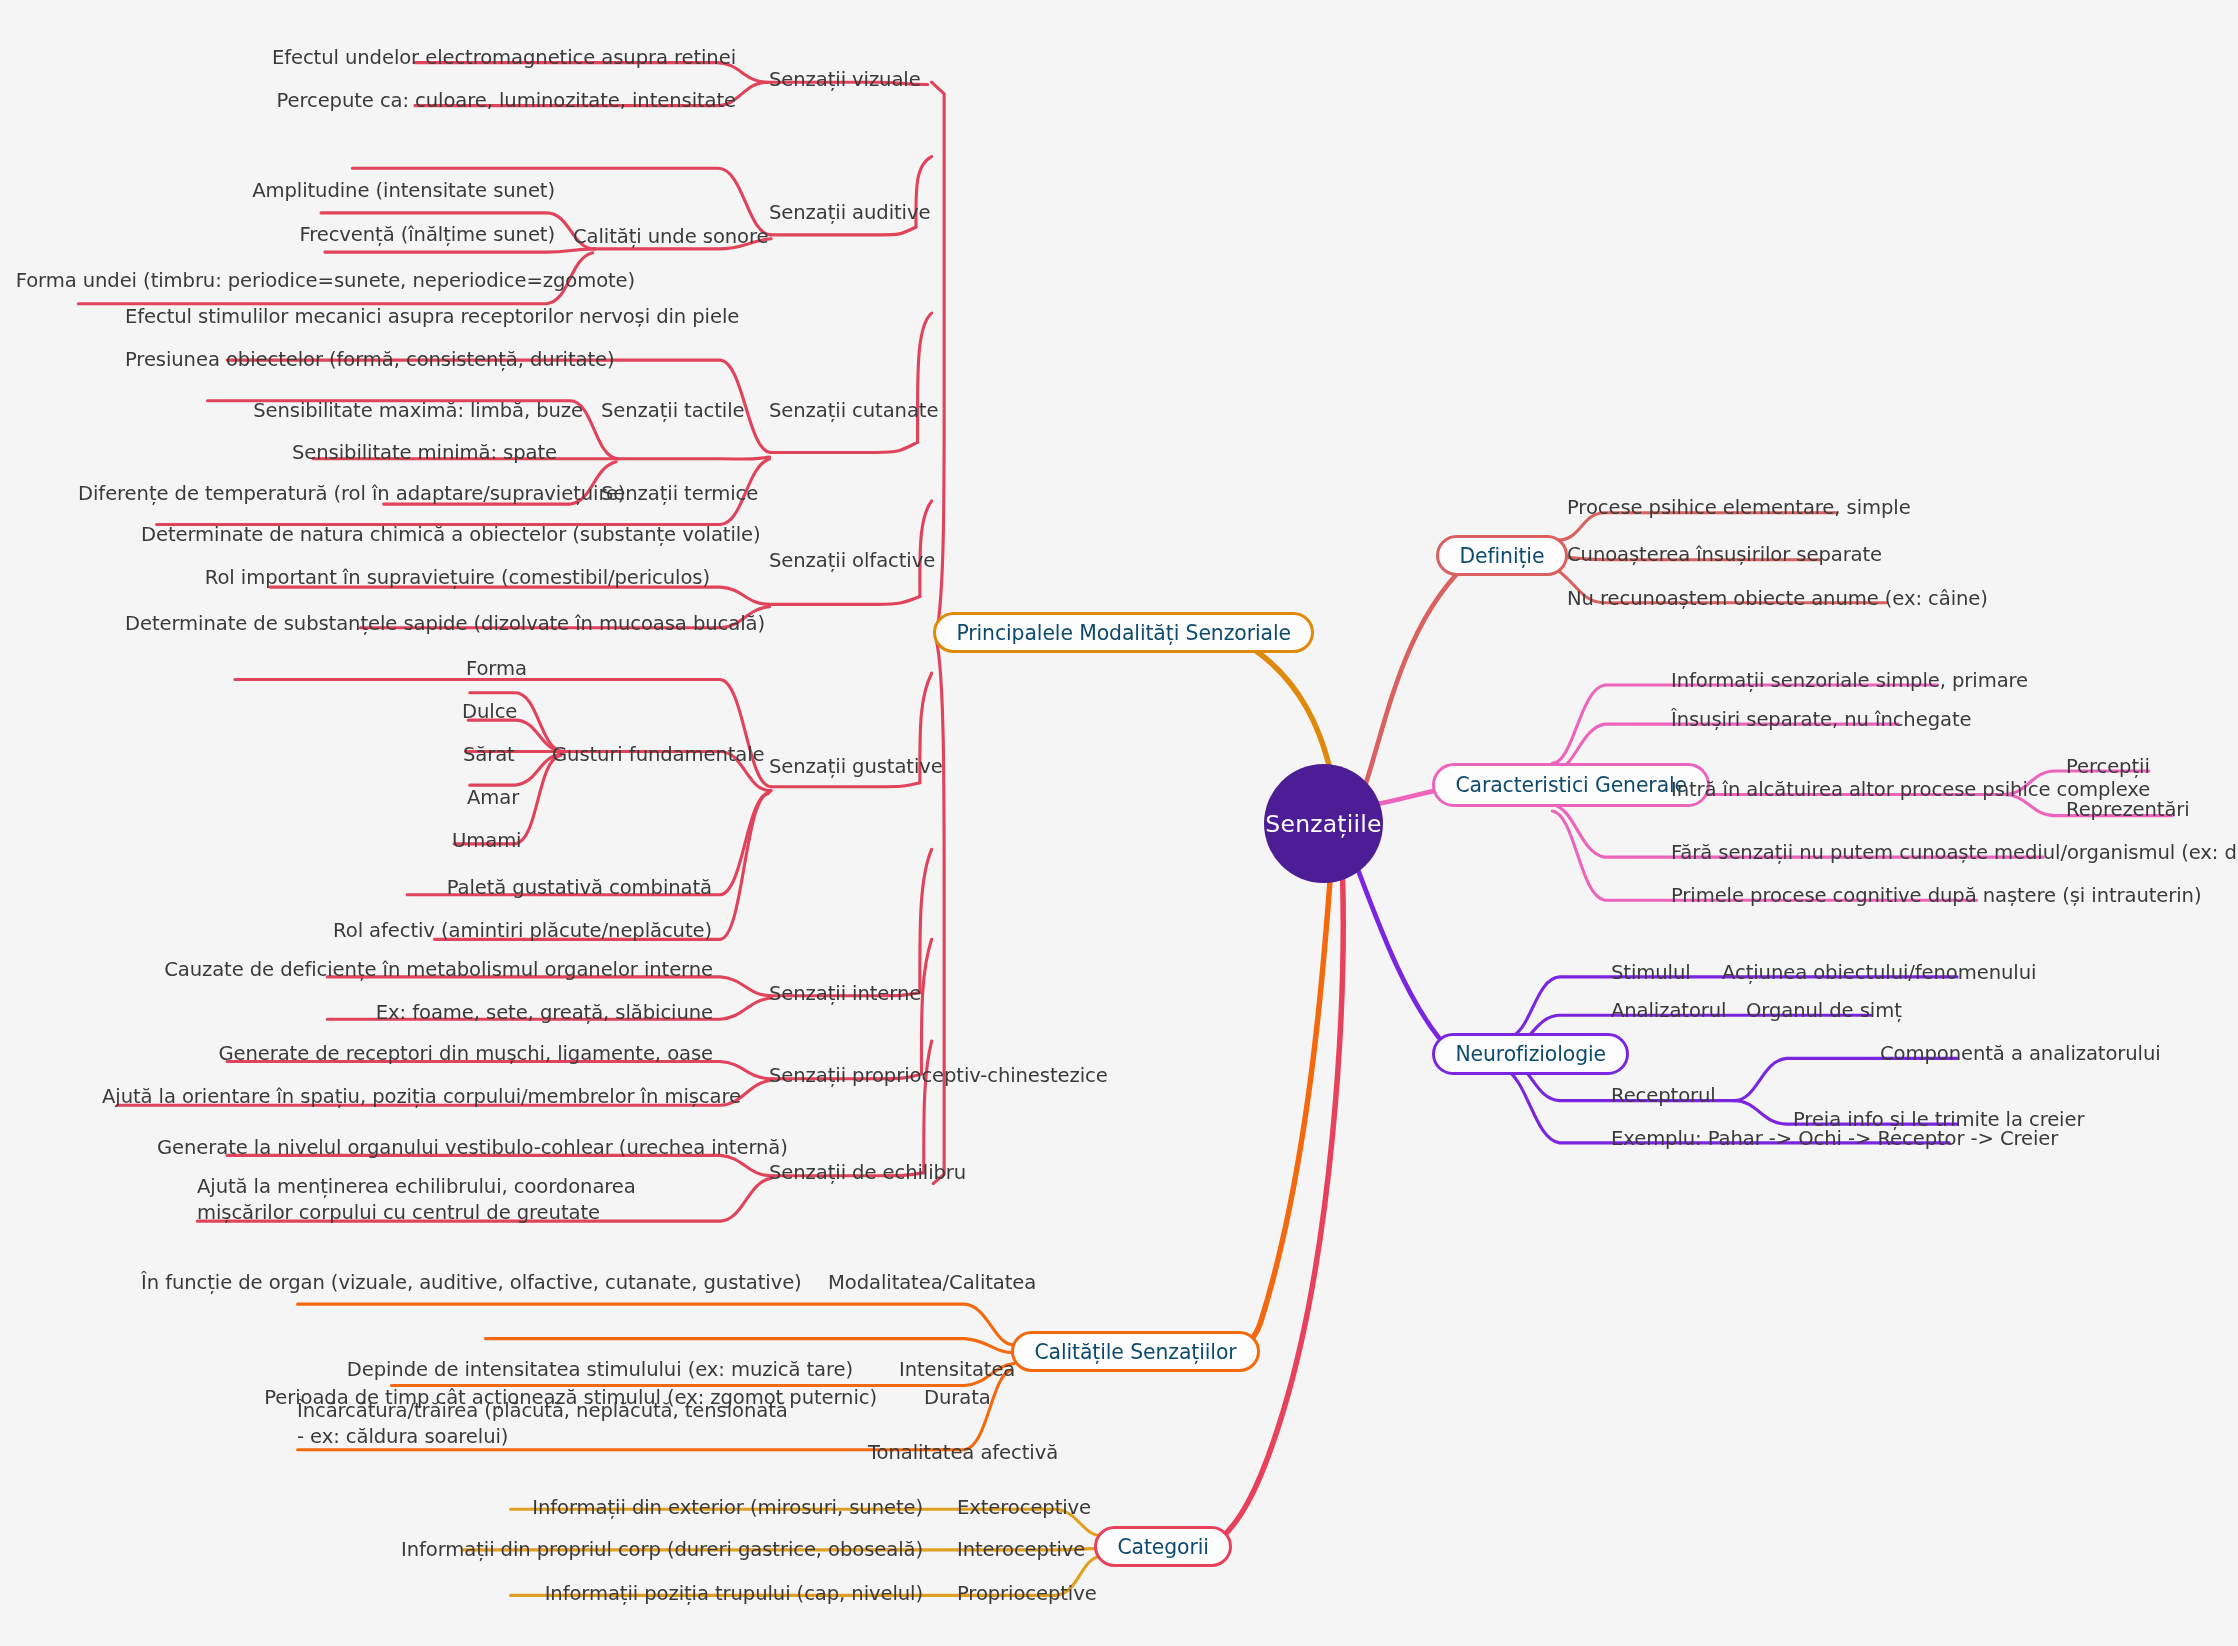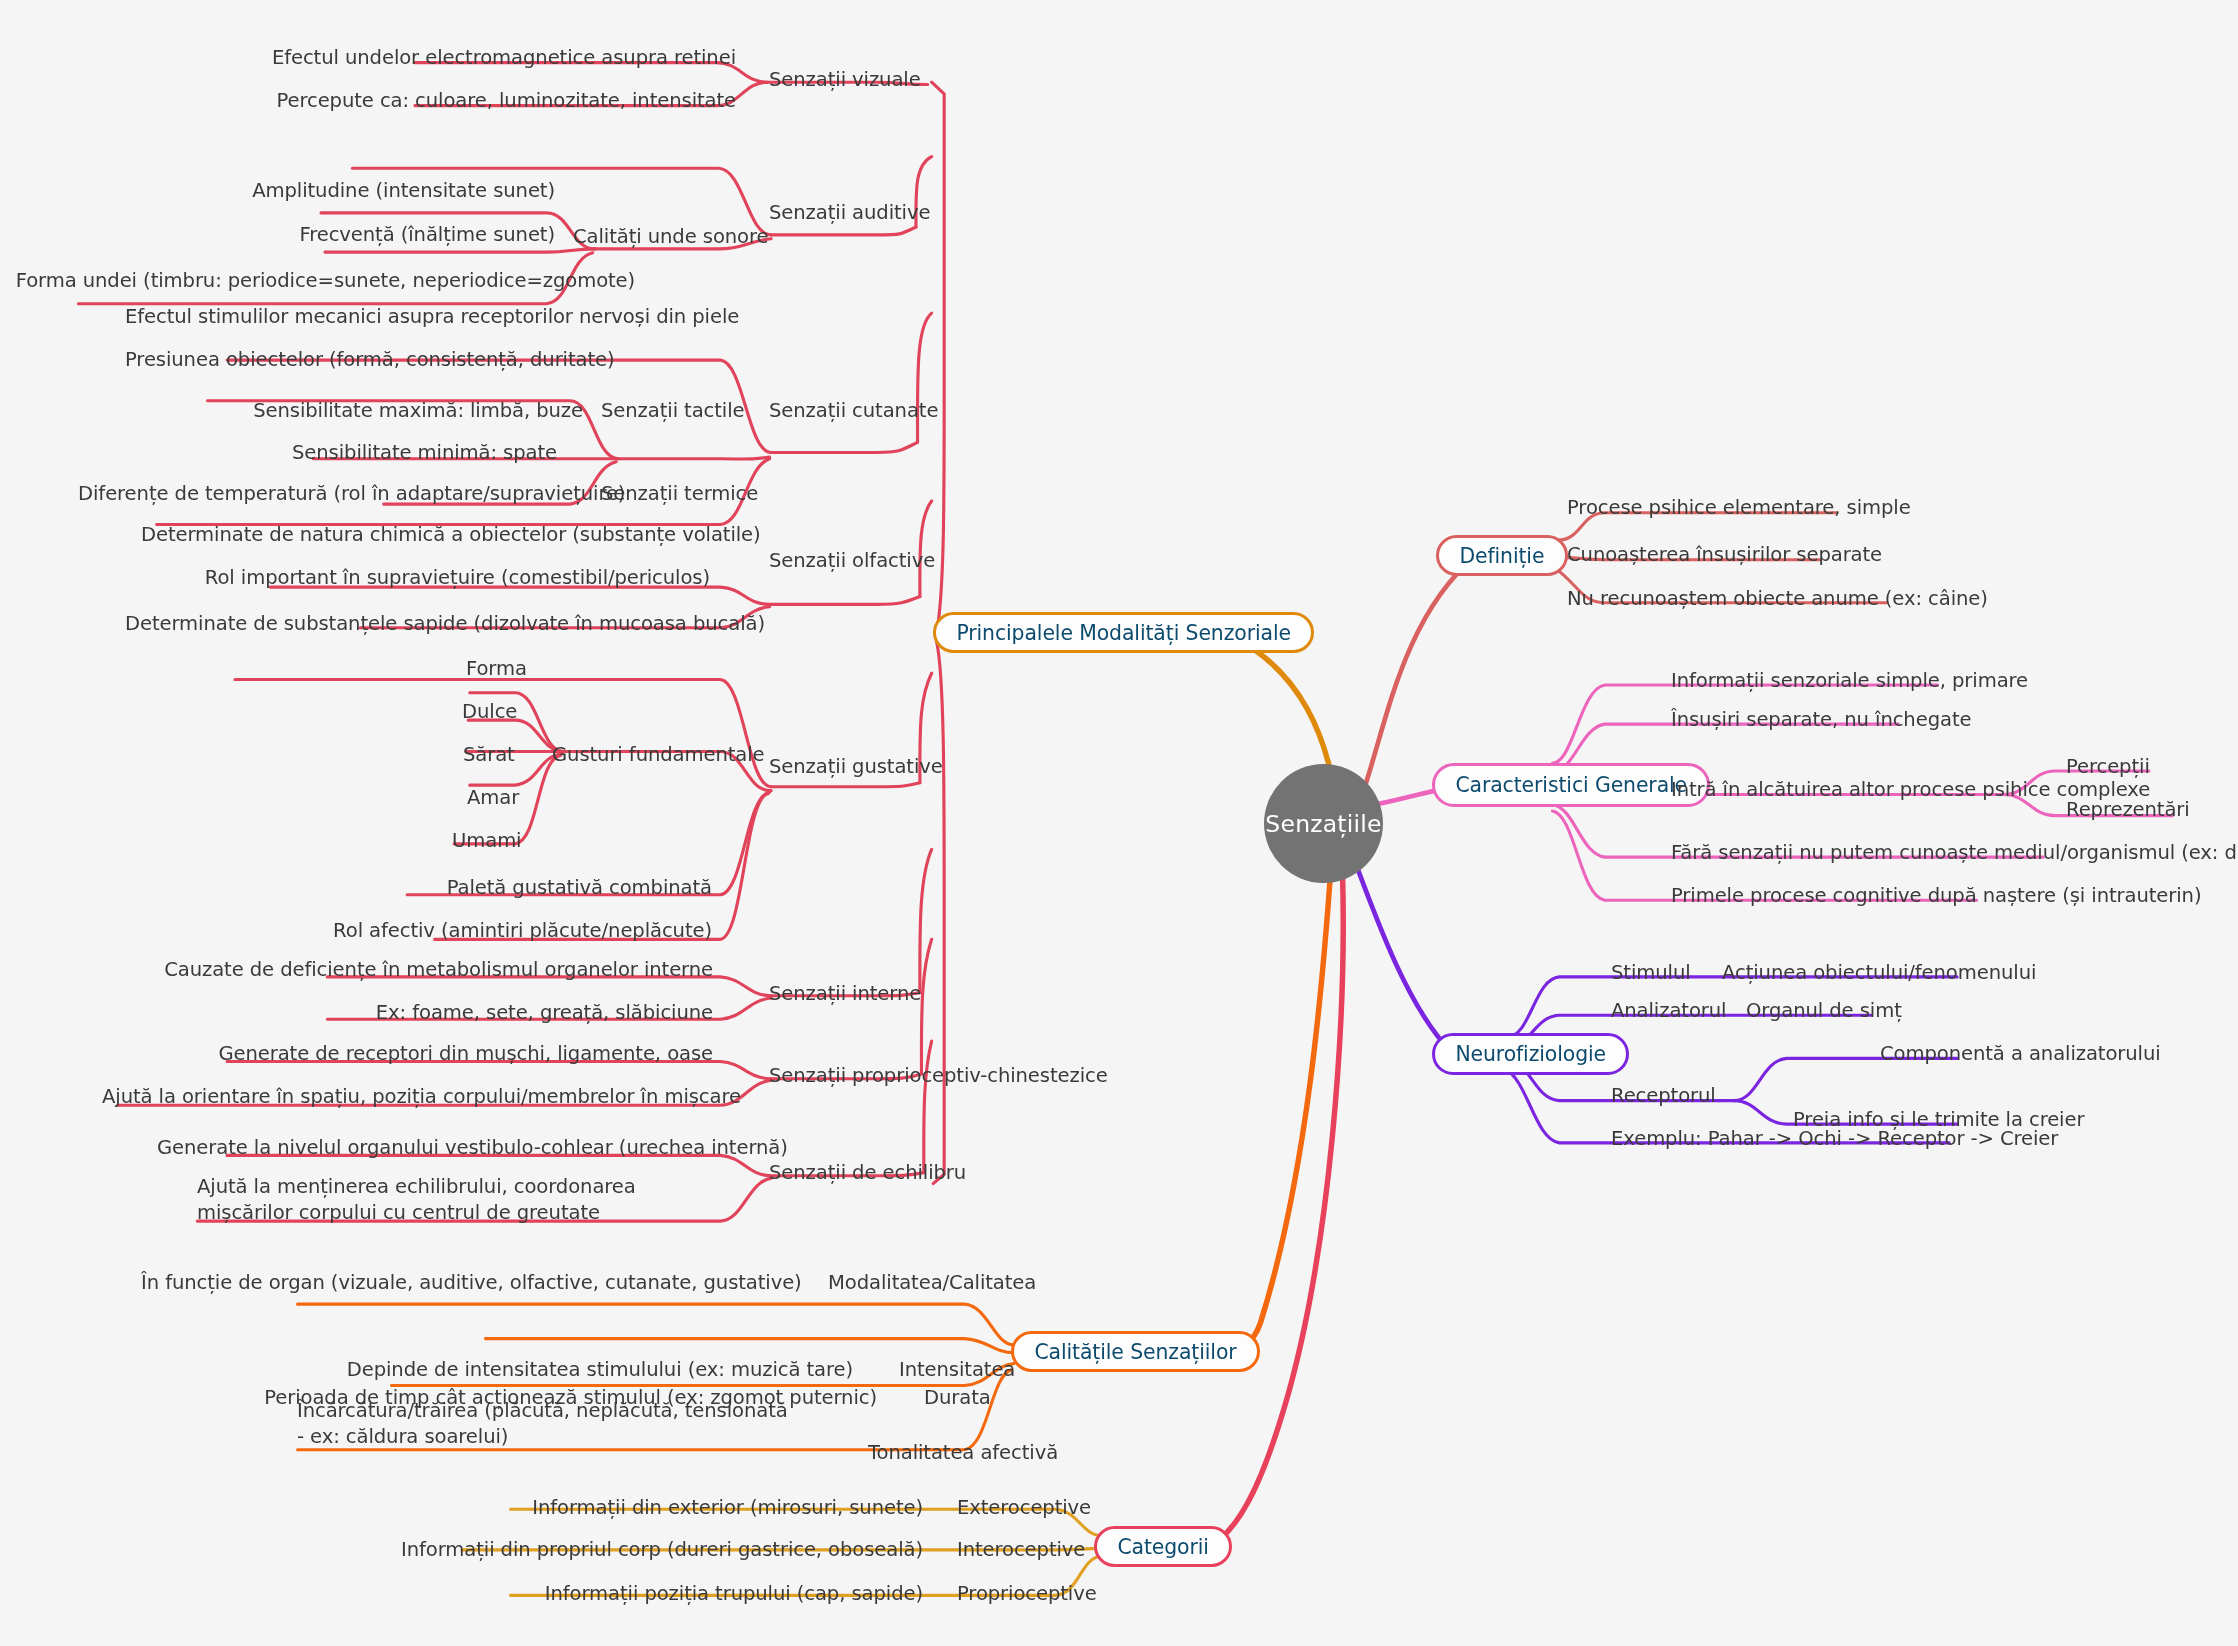--- a/index.html
+++ b/index.html
@@ -43,21 +43,21 @@
   .pill.purple{border:3.1px solid #7b25e0;}
   .pill.orange{border:3.1px solid #e08a0c;}
   .pill.orange2{border:3.1px solid #f4690e;}
   .pill.crimson{border:3.1px solid #e8415c;}
 
   
   .root{
     position:absolute;
     width:119px;height:119px;
     border-radius:50%;
-    background:#737373;
+    background:#4c1d95;
     color:#ffffff;
     display:flex;align-items:center;justify-content:center;
     font-size:23.5px;
     letter-spacing:0.2px;
   }
 </style>
 </head>
 <body>
 
 <div id="map">
@@ -259,16 +259,16 @@
 
   <div class="pill crimson" style="left:1094px;top:1526px;height:41px;min-width:111px;">Categorii</div>
 
   <div class="leaf l" style="left:957px;top:1495px;text-align:center;">Exteroceptive</div>
   <div class="leaf r" style="left:391px;top:1495px;width:532px;">Informații din exterior (mirosuri, sunete)</div>
 
   <div class="leaf l" style="left:957px;top:1537px;">Interoceptive</div>
   <div class="leaf r" style="left:344px;top:1537px;width:579px;">Informații din propriul corp (dureri gastrice, oboseală)</div>
 
   <div class="leaf l" style="left:957px;top:1581px;">Proprioceptive</div>
-  <div class="leaf r" style="left:391px;top:1581px;width:532px;">Informații poziția trupului (cap, sapide)</div>
+  <div class="leaf r" style="left:391px;top:1581px;width:532px;">Informații poziția trupului (cap, nivelul)</div>
 
 </div>
 
 
 </body></html>

